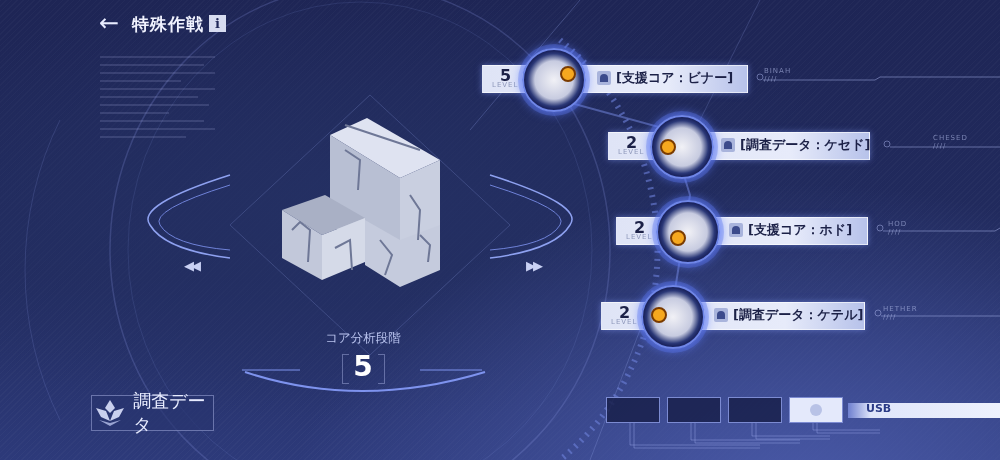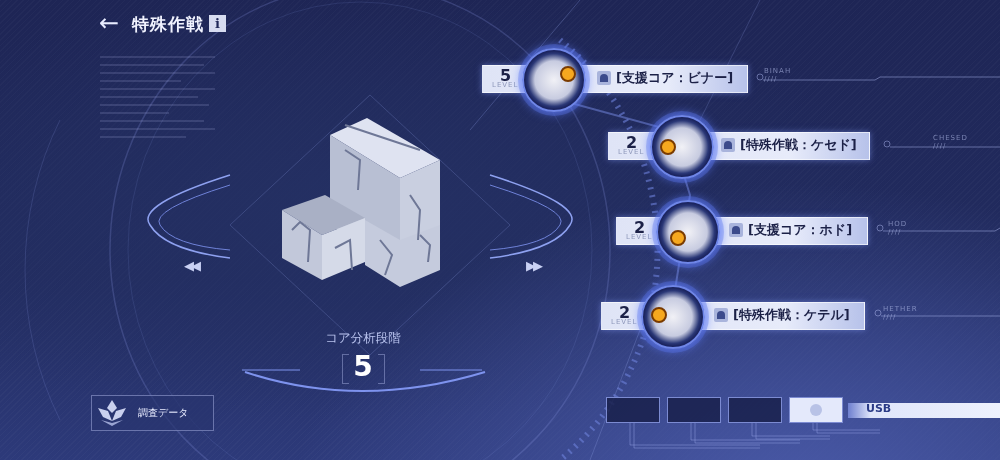--- a/index.html
+++ b/index.html
@@ -27,21 +27,21 @@
   .stage-bracket-l,.stage-bracket-r{top:354px;width:6px;height:28px;border:1px solid rgba(160,170,220,0.5);}
   .stage-bracket-l{left:342px;border-right:none;}
   .stage-bracket-r{left:378px;border-left:none;}
   .arrow-l,.arrow-r{top:258px;color:#c9d1f4;font-size:13px;letter-spacing:-3px;cursor:pointer;}
   .arrow-l{left:184px;}
   .arrow-r{left:526px;}
   
   .research{left:91px;top:395px;width:121px;height:34px;border:1px solid rgba(160,170,220,0.55);
     background:rgba(40,52,110,0.65);display:flex;align-items:center;cursor:pointer;}
   .research .emb{width:40px;height:34px;display:flex;align-items:center;justify-content:center;}
-  .research span.lbl{color:#e8ecff;font-size:10px;margin-left:6px;}
+  .research span.lbl{color:#e8ecff;font-size:18px;margin-left:6px;}
   
   .core{position:absolute;height:28px;}
   .core .plate{position:absolute;top:0;height:26px;
     background:linear-gradient(90deg,#dfe4f6 0%,#e7ebfa 70%,#b7c2ea 100%);
     border:1px solid rgba(255,255,255,0.6);box-shadow:0 0 6px rgba(120,140,230,0.6);}
   .core .lvl{position:absolute;top:1px;color:#1c2147;font-size:16px;font-weight:bold;}
   .core .lvltxt{position:absolute;top:16px;color:#8f98bb;font-size:7px;letter-spacing:1px;}
   .core .ico{position:absolute;top:6px;width:14px;height:14px;background:#a9b4dc;border-radius:2px;}
   .core .ico::after{content:"";position:absolute;left:3px;top:3px;width:8px;height:8px;background:#3c4b8c;border-radius:6px 6px 0 0;}
   .core .name{position:absolute;top:4px;color:#1c2147;font-size:13px;font-weight:bold;white-space:nowrap;}
@@ -187,21 +187,21 @@
 </div>
 
 <div class="core" style="left:608px;top:132px;width:262px;">
   <div class="plate" style="left:0;width:260px;"></div>
   <span class="lvl" style="left:18px;">2</span>
   <span class="lvltxt" style="left:10px;">LEVEL</span>
   <div class="portrait" style="left:42px;">
     <div class="eye" style="left:8px;top:22px;"></div>
   </div>
   <span class="ico" style="left:113px;"></span>
-  <span class="name" style="left:132px;">[特殊作戦：ケセド]</span>
+  <span class="name" style="left:132px;">[調査データ：ケセド]</span>
   <span class="tag" style="left:283px;top:2px;margin-left:42px;">CHESED ////</span>
 </div>
 
 <div class="core" style="left:616px;top:217px;width:252px;">
   <div class="plate" style="left:0;width:250px;"></div>
   <span class="lvl" style="left:18px;">2</span>
   <span class="lvltxt" style="left:10px;">LEVEL</span>
   <div class="portrait" style="left:40px;">
     <div class="eye" style="left:12px;top:28px;"></div>
   </div>
@@ -211,21 +211,21 @@
 </div>
 
 <div class="core" style="left:601px;top:302px;width:264px;">
   <div class="plate" style="left:0;width:262px;"></div>
   <span class="lvl" style="left:18px;">2</span>
   <span class="lvltxt" style="left:10px;">LEVEL</span>
   <div class="portrait" style="left:40px;">
     <div class="eye" style="left:8px;top:20px;"></div>
   </div>
   <span class="ico" style="left:113px;"></span>
-  <span class="name" style="left:132px;">[特殊作戦：ケテル]</span>
+  <span class="name" style="left:132px;">[調査データ：ケテル]</span>
   <span class="tag" style="left:282px;top:3px;">HETHER ////</span>
 </div>
 
 <div class="slot" style="left:606px;"></div>
 <div class="slot" style="left:667px;"></div>
 <div class="slot" style="left:728px;"></div>
 <div class="slot active" style="left:789px;">
   <span class="gear"></span>
 </div>
 <div class="abs usb">

